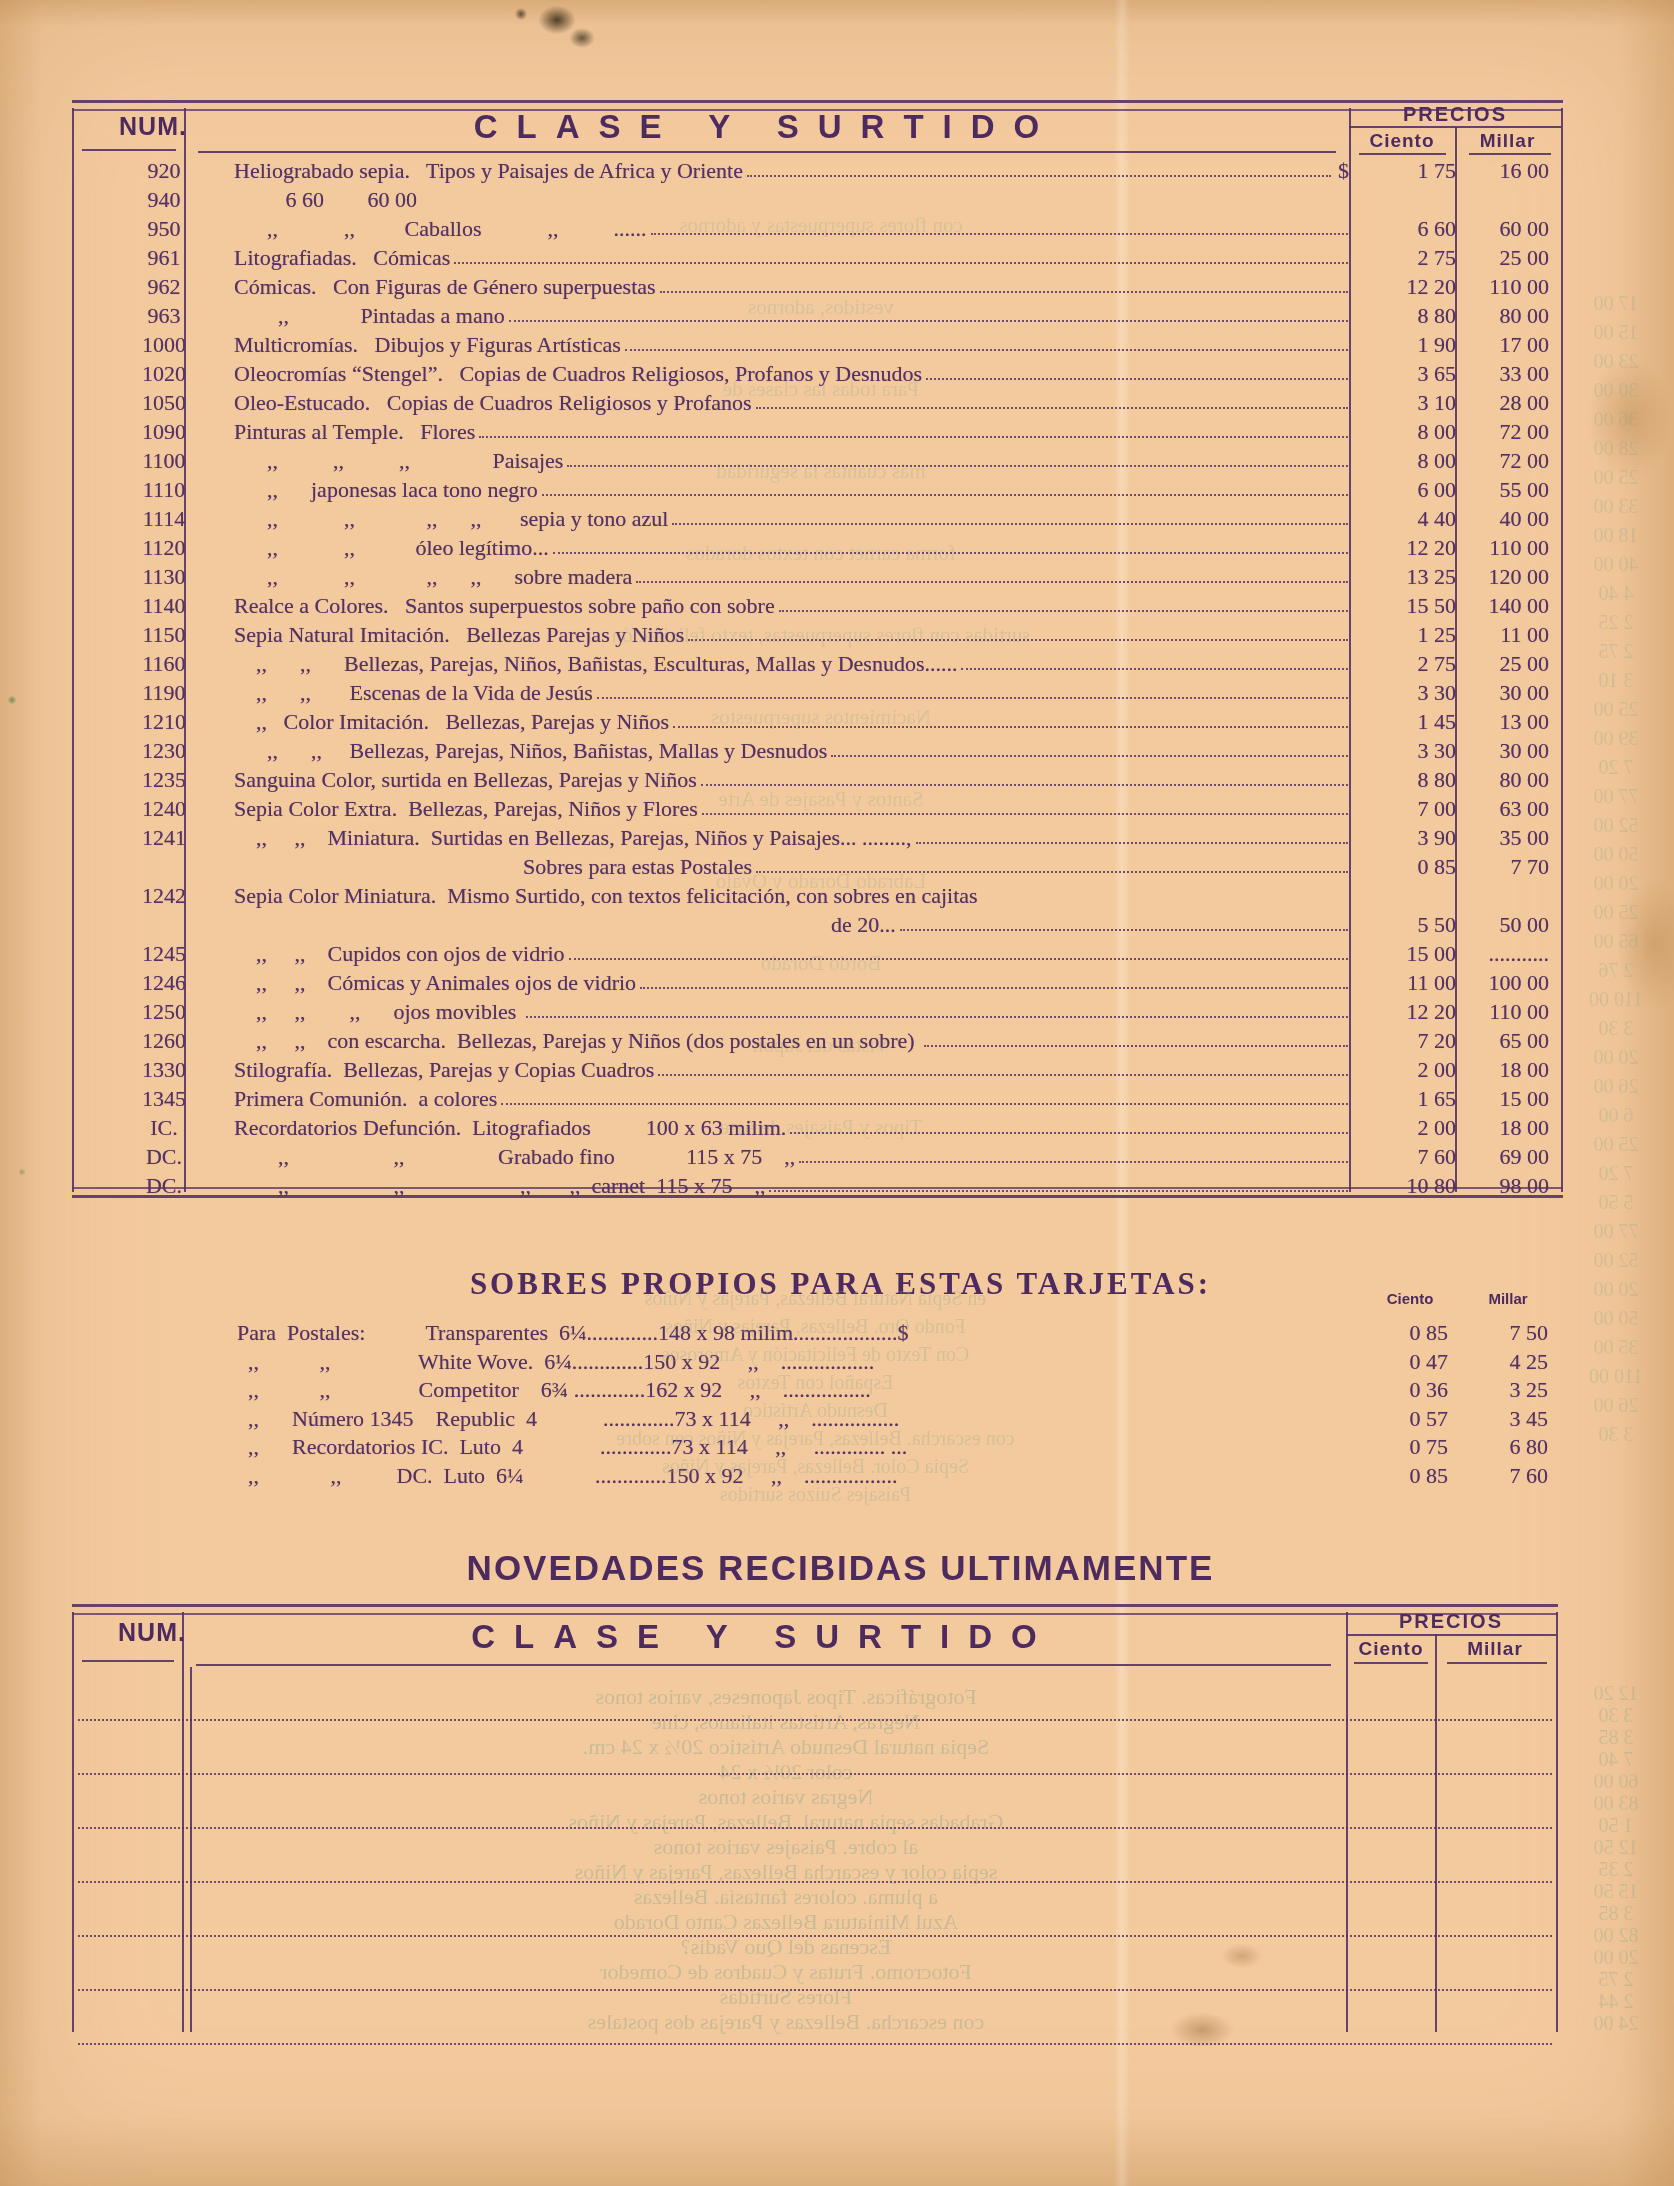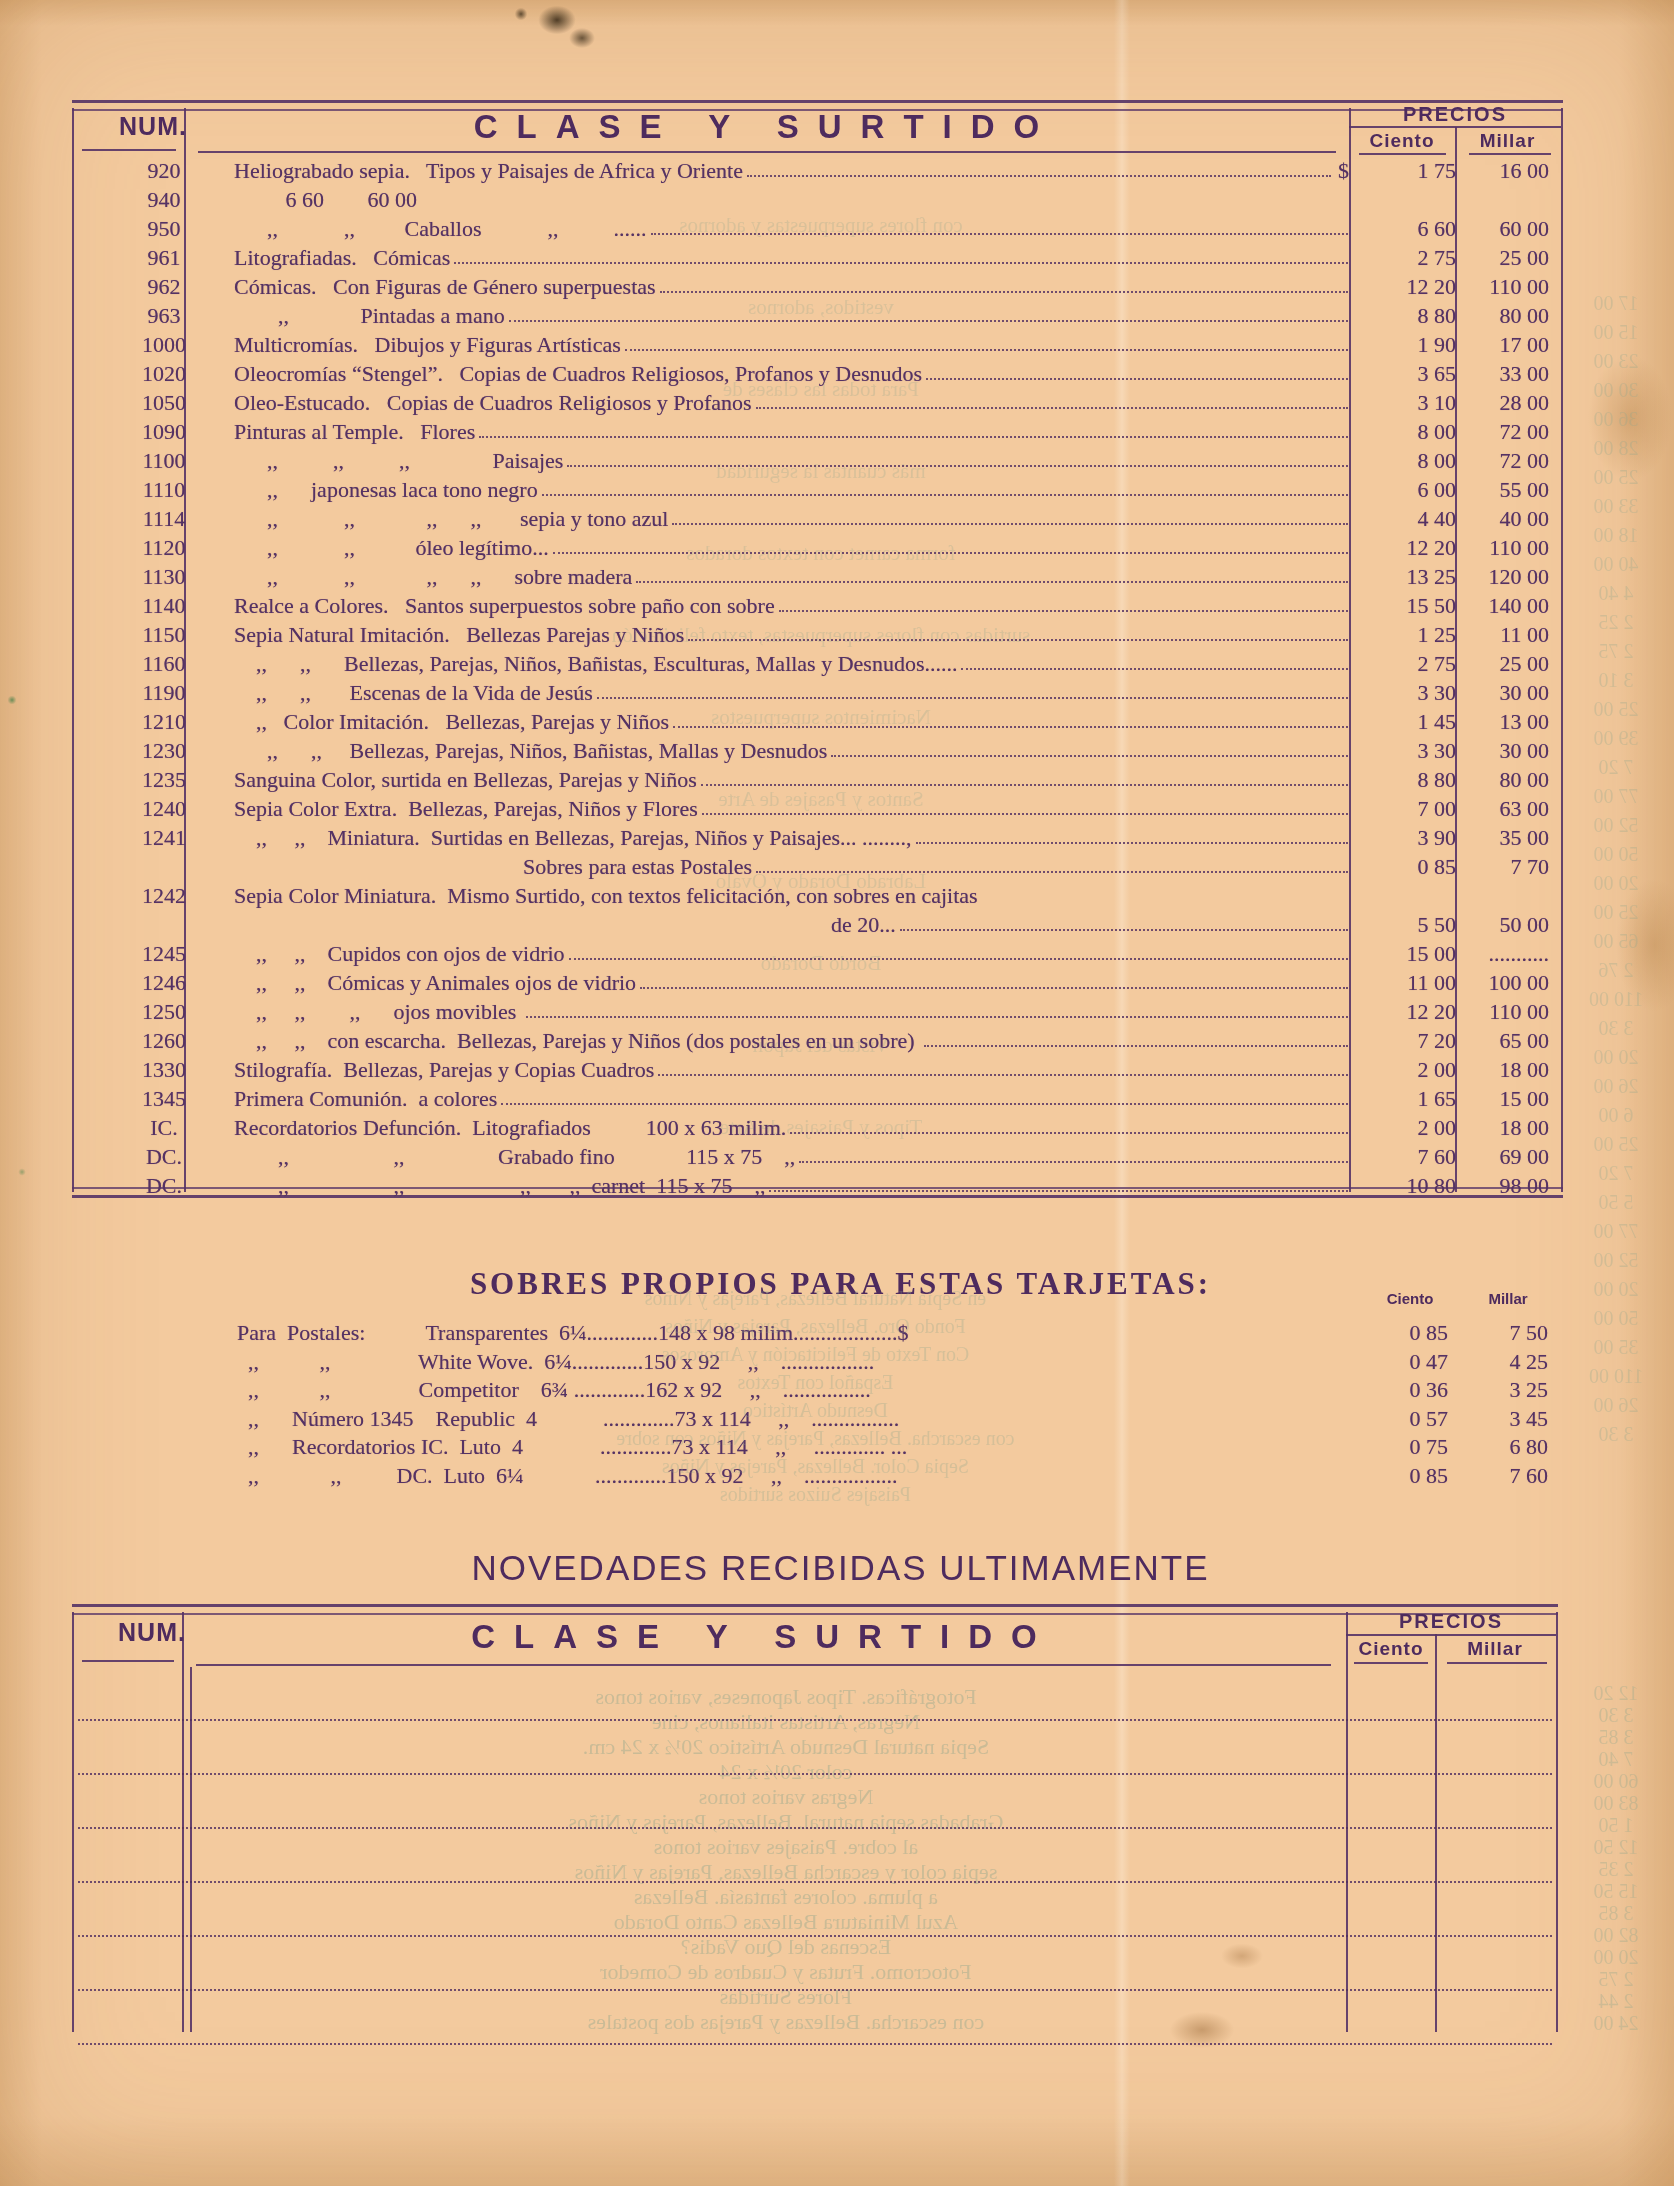--- a/index.html
+++ b/index.html
@@ -57,21 +57,21 @@
 
   
   #sobres-title{left:159px;width:1363px;top:1266px;text-align:center;font-weight:bold;font-size:31px;letter-spacing:3px;}
   .s-collabel{position:absolute;top:1290px;font-weight:bold;font-size:15px;font-family:"Liberation Sans",sans-serif;text-align:center;}
   #sbody{left:237px;top:1319px;width:1315px;}
   .srow{display:flex;height:28.5px;line-height:28px;font-size:22px;align-items:baseline;color:#553264;text-shadow:0 0 0.7px rgba(83,49,95,.5);}
   .sdesc{flex:1;min-width:0;white-space:pre;overflow:hidden;}
   .sc{width:78px;flex:none;text-align:right;}
   .sm{width:100px;flex:none;text-align:right;padding-right:4px;}
 
-  #novedades-title{left:159px;width:1363px;top:1548px;text-align:center;font-weight:normal;font-size:35px;letter-spacing:2px;font-family:"Liberation Sans",sans-serif;}
+  #novedades-title{left:159px;width:1363px;top:1548px;text-align:center;font-weight:bold;font-size:35px;letter-spacing:2px;font-family:"Liberation Sans",sans-serif;}
 
   
   .erow{height:52px;border-bottom:2.4px dotted rgba(79,44,95,.8);}
   #t2body{position:absolute;left:6px;right:6px;top:63px;}
 
   
   .ghost{position:absolute;transform:scaleX(-1);filter:blur(0.7px);color:var(--ghost);
          font-family:"Liberation Serif",serif;white-space:pre-line;pointer-events:none;z-index:1;}
 </style>
 </head>

